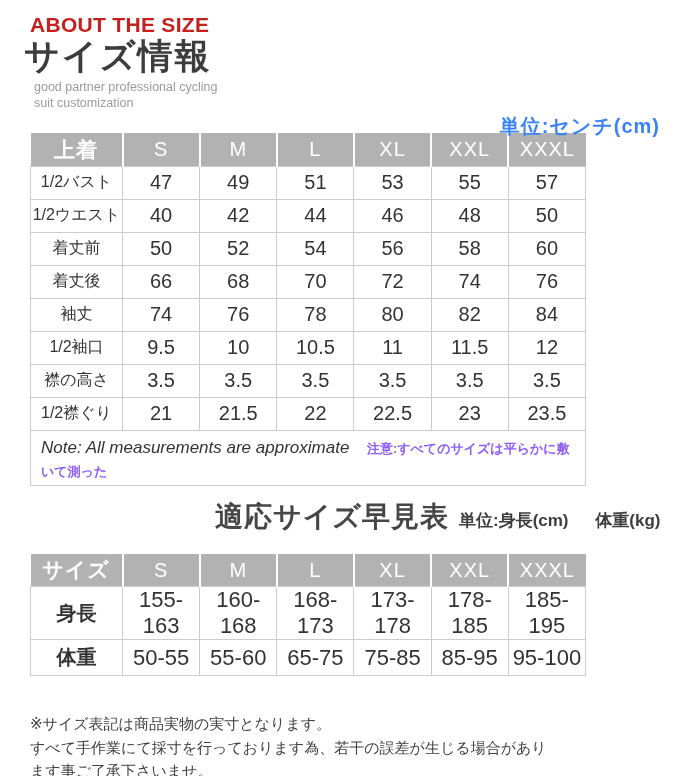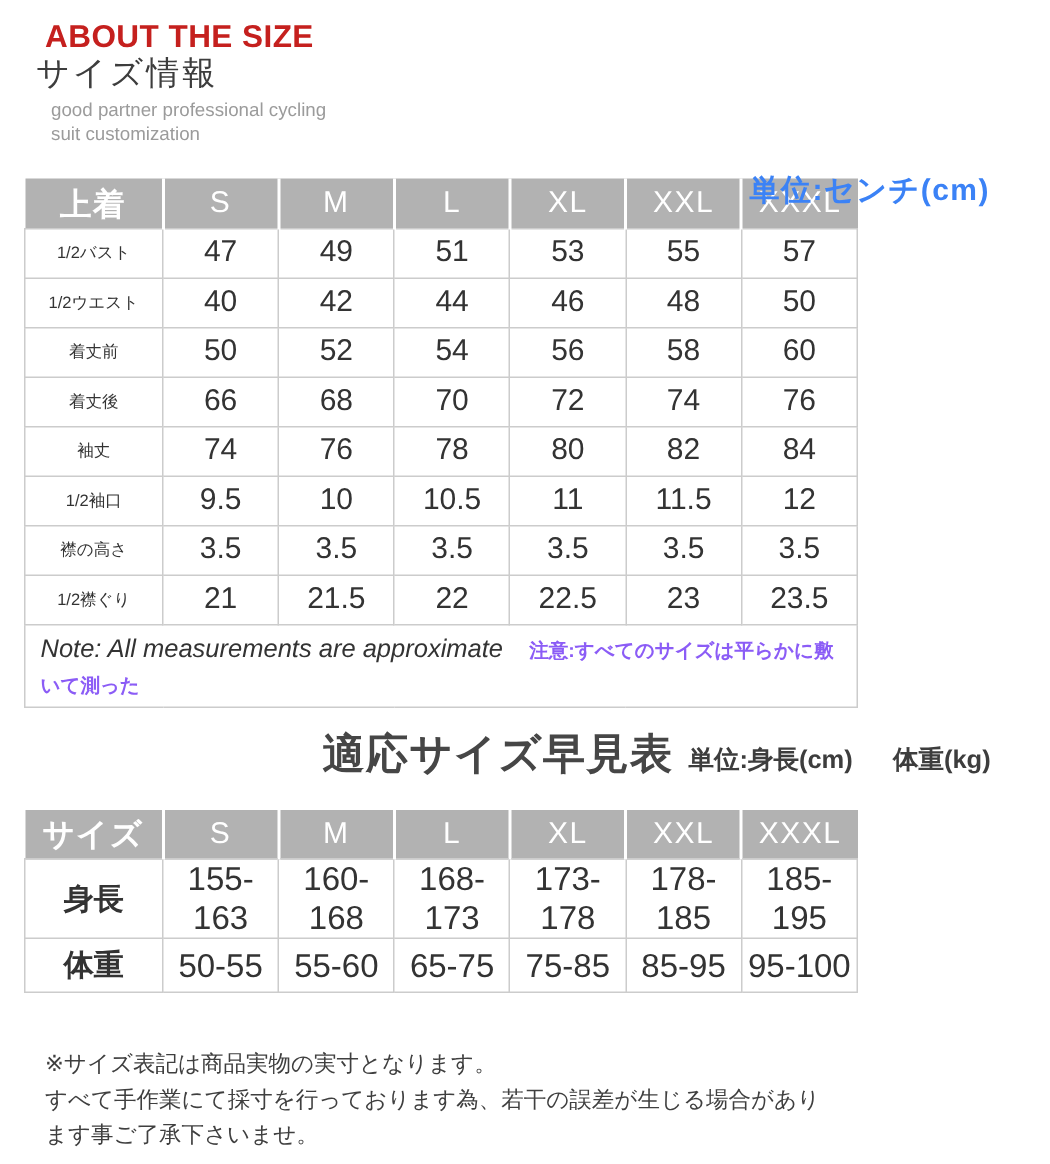--- a/index.html
+++ b/index.html
@@ -15,22 +15,22 @@
   .title-en {
     color: #c5201e;
     font-size: 21px;
     font-weight: bold;
     letter-spacing: 0.3px;
     margin-left: 6px;
     line-height: 1.2;
   }
   .title-ja {
     color: #3d3d3d;
-    font-size: 22px;
-    font-weight: normal;
+    font-size: 35px;
+    font-weight: bold;
     line-height: 1.08;
     letter-spacing: 2px;
   }
   .subtitle {
     color: #9b9b9b;
     font-size: 12.5px;
     line-height: 1.3;
     margin: 4px 0 0 10px;
   }
   .unit-cm {
@@ -38,21 +38,21 @@
     top: 113px;
     right: 40px;
     font-size: 20px;
     font-weight: bold;
     color: #3b82f6;
     letter-spacing: 1px;
   }
   table {
     border-collapse: collapse;
     table-layout: fixed;
-    margin-left: 16px;
+    margin-left: 30px;
     width: 556px;
   }
   col.labelcol { width: 92px; }
   th {
     background: #b2b2b2;
     color: #fff;
     font-size: 20px;
     font-weight: bold;
     height: 33px;
     border-left: 2px solid #fff;
@@ -60,21 +60,21 @@
     font-weight: normal;
   }
   th:first-child { border-left: none; font-weight: bold; font-size: 21px; }
   td {
     border: 1px solid #cccccc;
     text-align: center;
     height: 33px;
     font-size: 20px;
     color: #333;
   }
-  td.rowlabel { font-size: 11px; color: #333; }
+  td.rowlabel { font-size: 16px; color: #333; }
   .size-table { margin-top: 22px; }
   .note-cell { text-align: left; padding: 4px 10px; height: 31px; }
   .note-en { font-style: italic; font-size: 17px; color: #333; }
   .note-ja { font-weight: bold; font-size: 13px; color: #8b5cf6; margin-left: 12px; }
   .fit-heading { margin: 12px 0 0 30px; display: flex; align-items: baseline; }
   .fit-title {
     margin-left: 185px;
     font-size: 28px;
     font-weight: bold;
     color: #464646;

